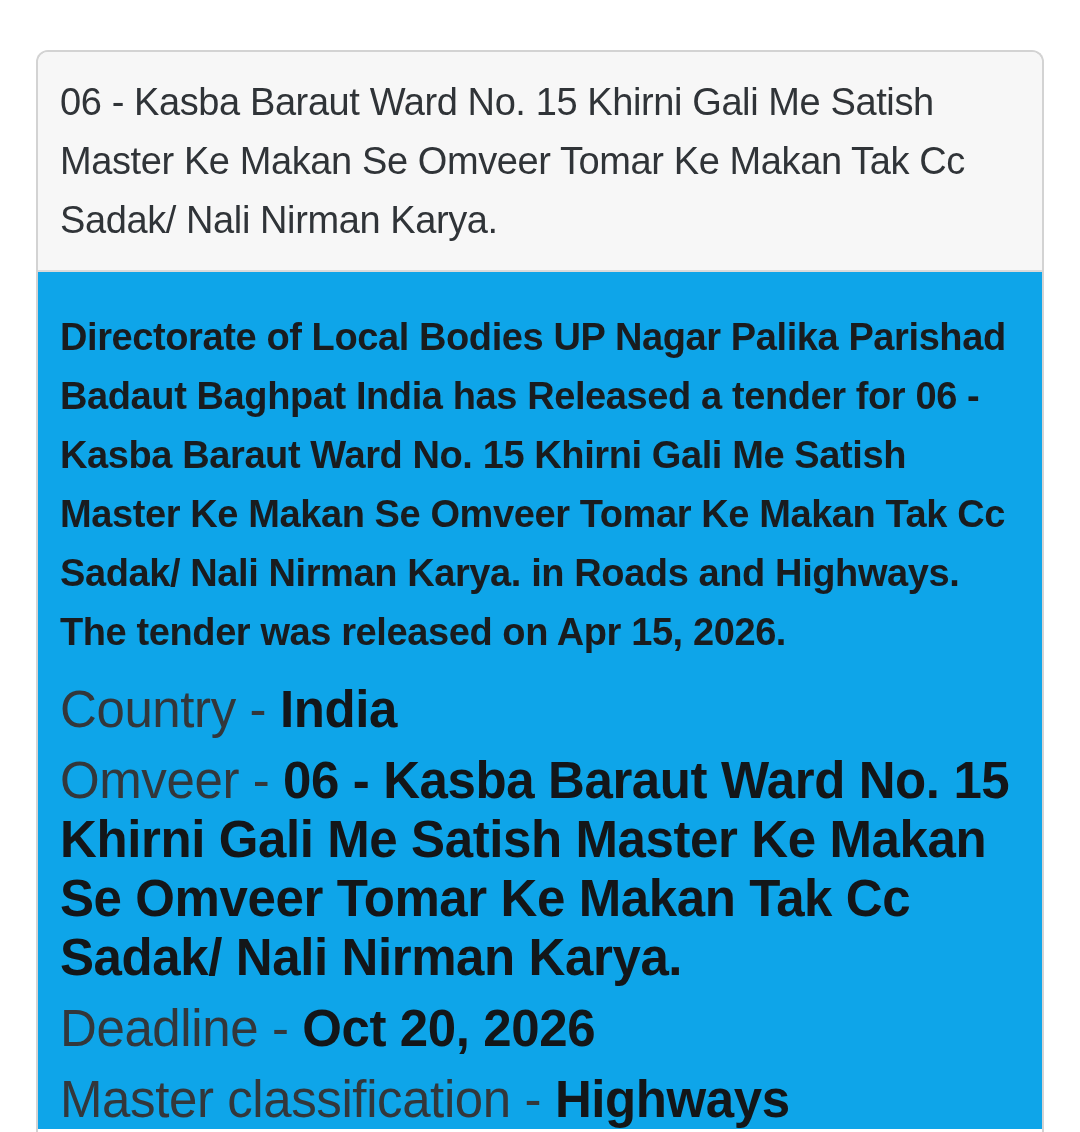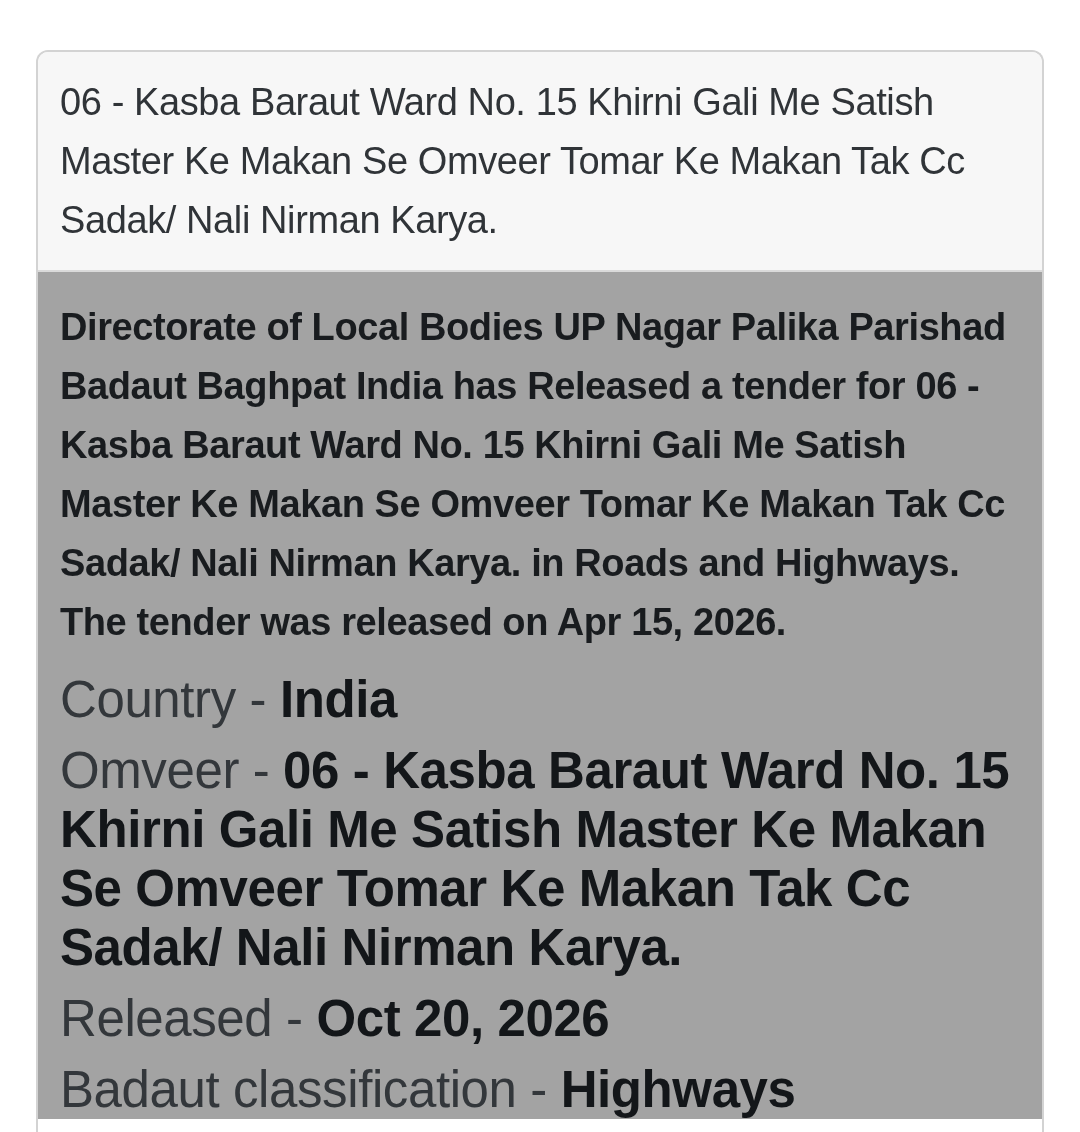--- a/index.html
+++ b/index.html
@@ -37,22 +37,22 @@
     border-radius:10px 10px 0 0;
     padding:21px 22px 20px 22px;
   }
   .card-title{
     font-size:38px;
     line-height:59px;
     font-weight:400;
     color:var(--title-color);
   }
   .card-body{
-    background:#a3a3a3;
-    padding:26px 22px 0 22px;
+    background:#0ea5e9;
+    padding:36px 22px 0 22px;
   }
   .intro-paragraph{
     margin:0 0 18px 0;
     font-size:38px;
     line-height:59px;
     font-weight:600;
     color:var(--intro-color);
   }
   .intro-paragraph .tender-name{
     font-weight:800;
@@ -79,19 +79,19 @@
   </div>
 
   <div class="card-body">
 
     <p class="intro-paragraph"><span>Directorate of Local Bodies UP Nagar Palika Parishad Badaut Baghpat India has Released a tender for </span><span class="tender-name">06 - Kasba Baraut Ward No. 15 Khirni Gali Me Satish Master Ke Makan Se Omveer Tomar Ke Makan Tak Cc Sadak/ Nali Nirman Karya.</span><span> in Roads and Highways. The tender was released on Apr 15, 2026.</span></p>
 
     <p class="field-line"><span>Country - </span><span class="field-value">India</span></p>
 
     <p class="field-line"><span>Omveer - </span><span class="field-value">06 - Kasba Baraut Ward No. 15 Khirni Gali Me Satish Master Ke Makan Se Omveer Tomar Ke Makan Tak Cc Sadak/ Nali Nirman Karya.</span></p>
 
-    <p class="field-line"><span>Released - </span><span class="field-value">Oct 20, 2026</span></p>
+    <p class="field-line"><span>Deadline - </span><span class="field-value">Oct 20, 2026</span></p>
 
 
-    <p class="field-line"><span>Badaut classification - </span><span class="field-value">Highways</span></p>
+    <p class="field-line"><span>Master classification - </span><span class="field-value">Highways</span></p>
 
   </div>
 </div>
 
 </body></html>

